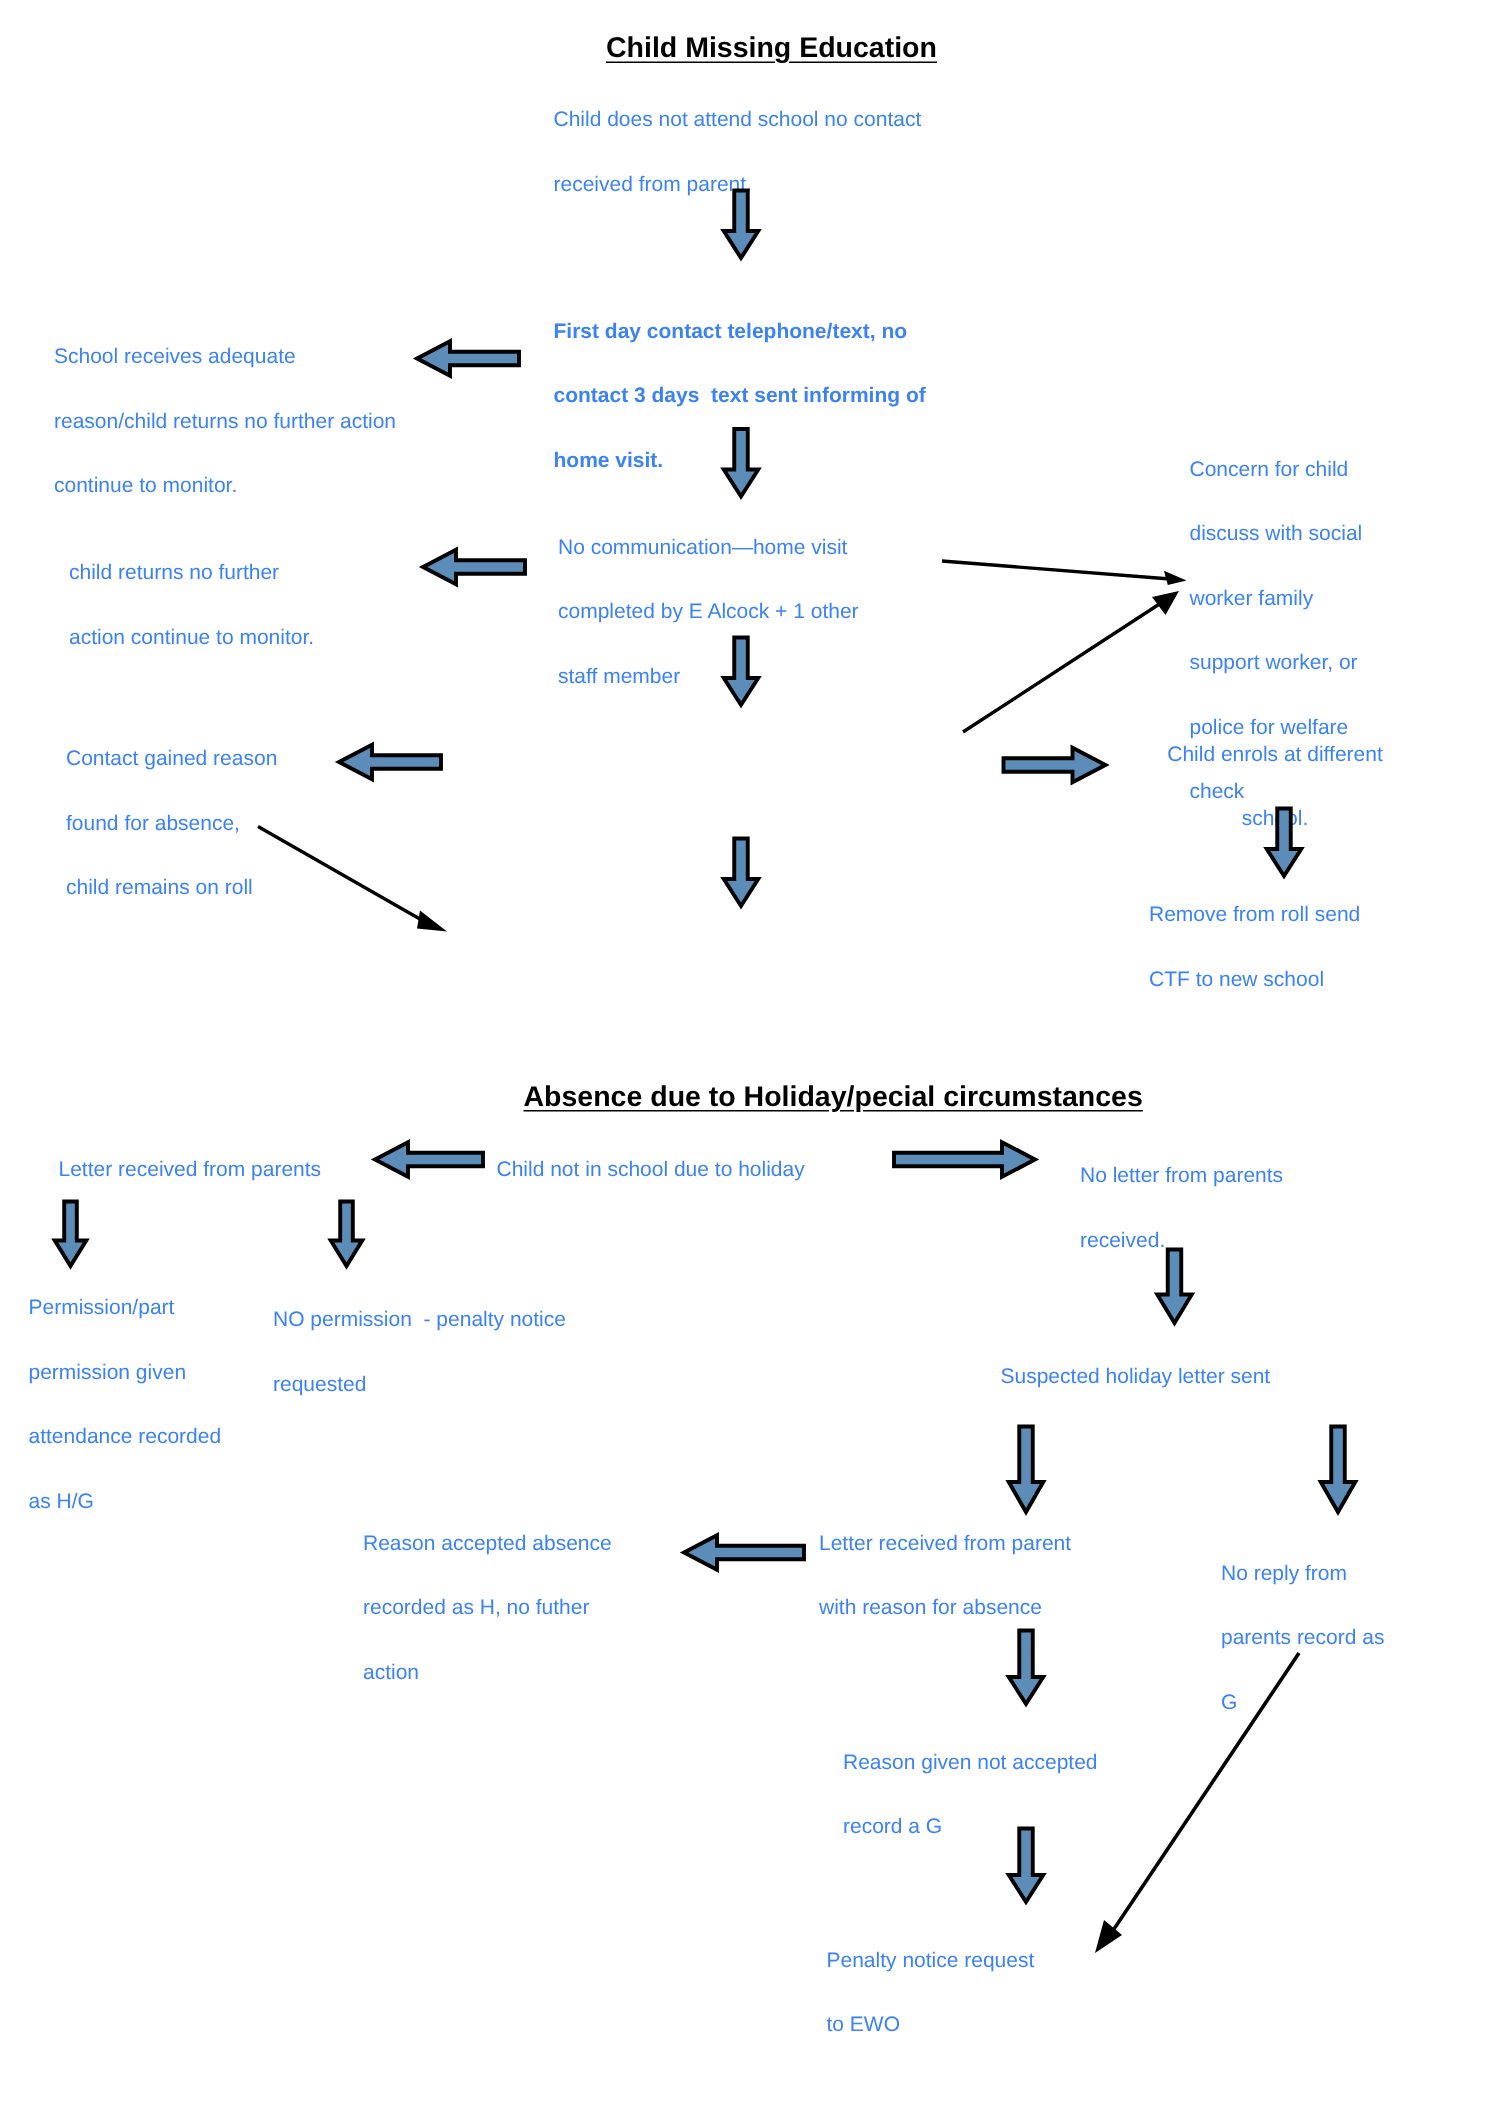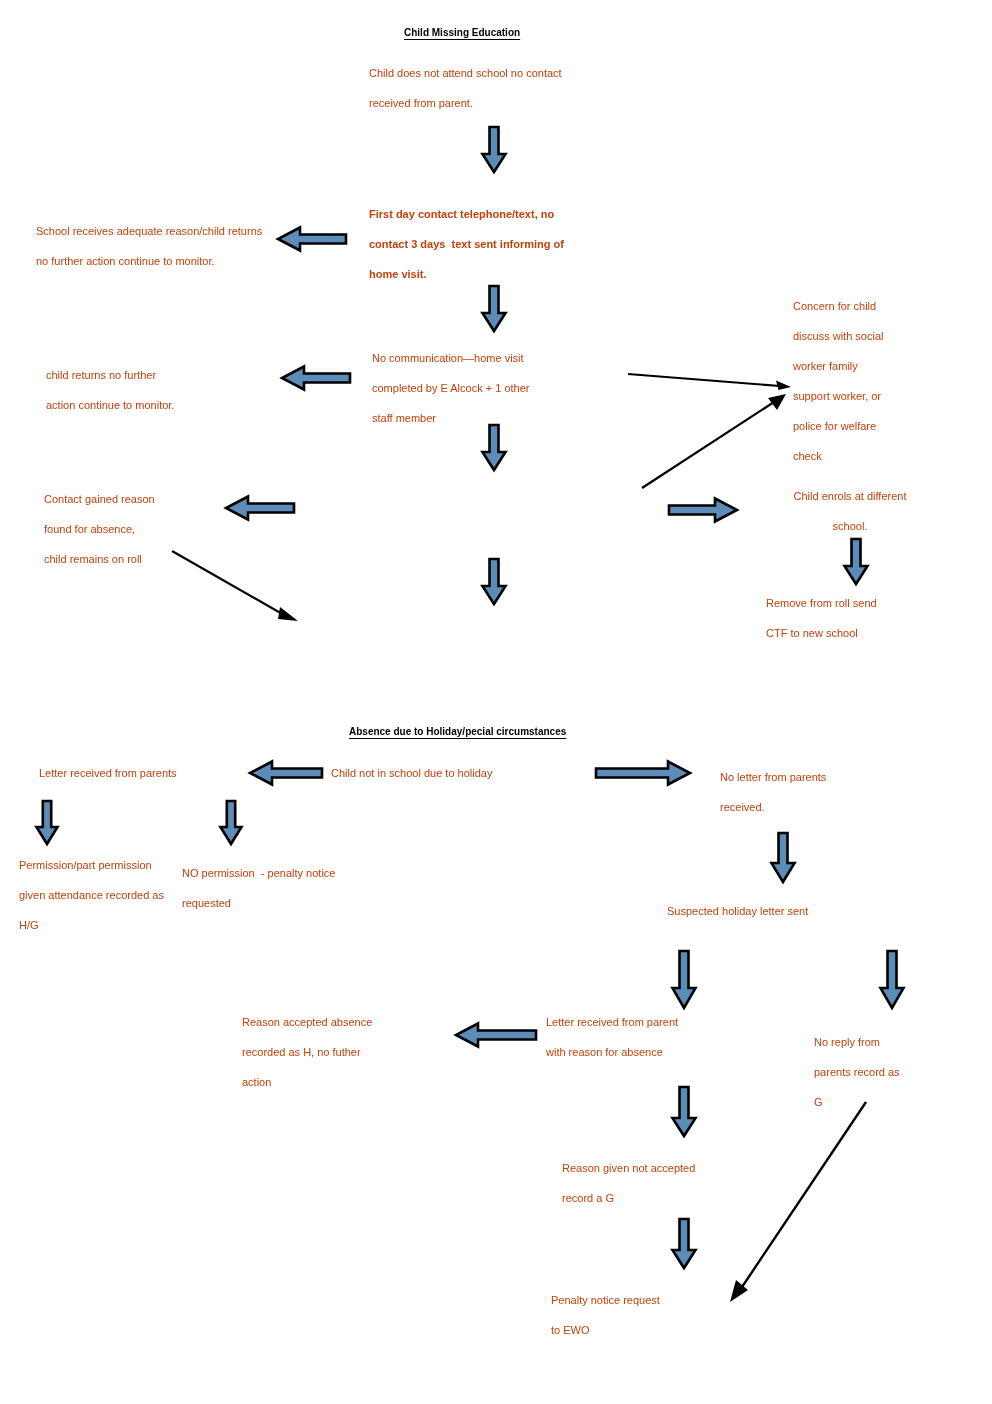--- a/index.html
+++ b/index.html
@@ -11,28 +11,28 @@
     position: relative;
     width: 992px;
     height: 1404px;
     background: #ffffff;
     font-family: "Liberation Sans", sans-serif;
     color: #000000;
     overflow: hidden;
   }
   .node {
     position: absolute;
-    font-size: 11px;
-    line-height: 30px;
+    font-size: 14px;
+    line-height: 43px;
     white-space: pre-wrap;
-    color: #c2410c;
+    color: #3b82f6;
   }
   .section-title {
     position: absolute;
-    font-size: 10px;
+    font-size: 19px;
     line-height: 30px;
     font-weight: bold;
     text-decoration: underline;
     text-underline-offset: 3px;
     white-space: pre;
   }
   .arrow {
     position: absolute;
   }
   .arrow svg {

